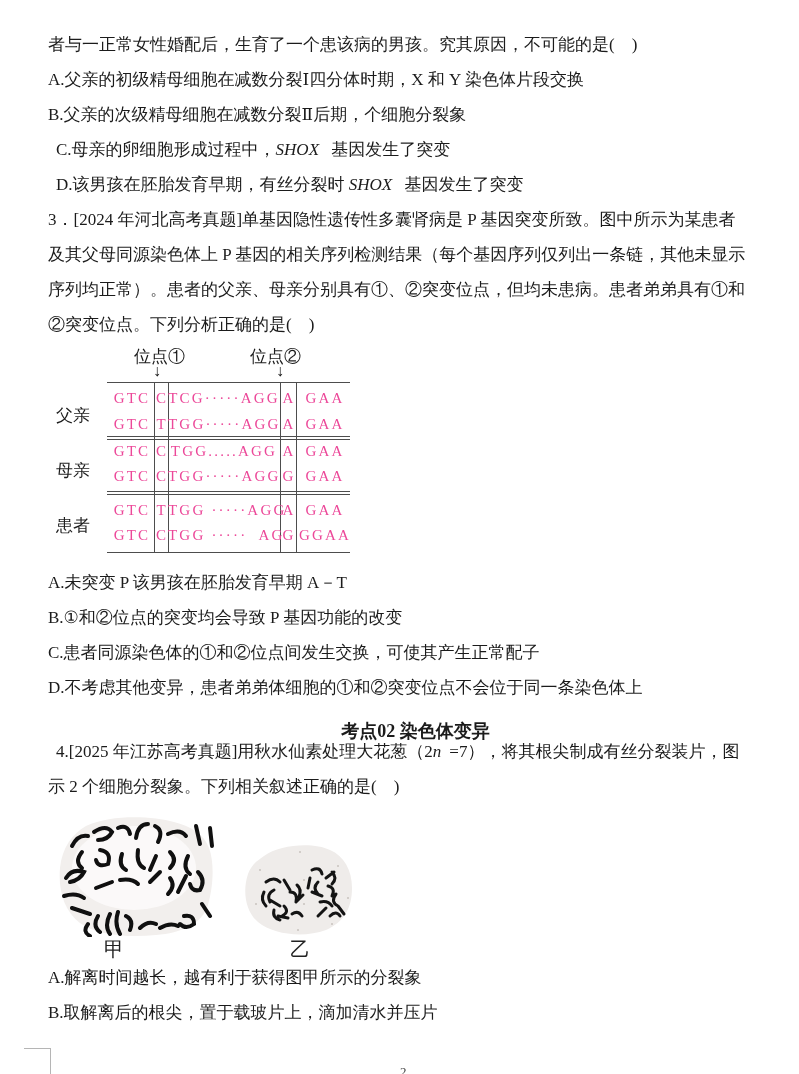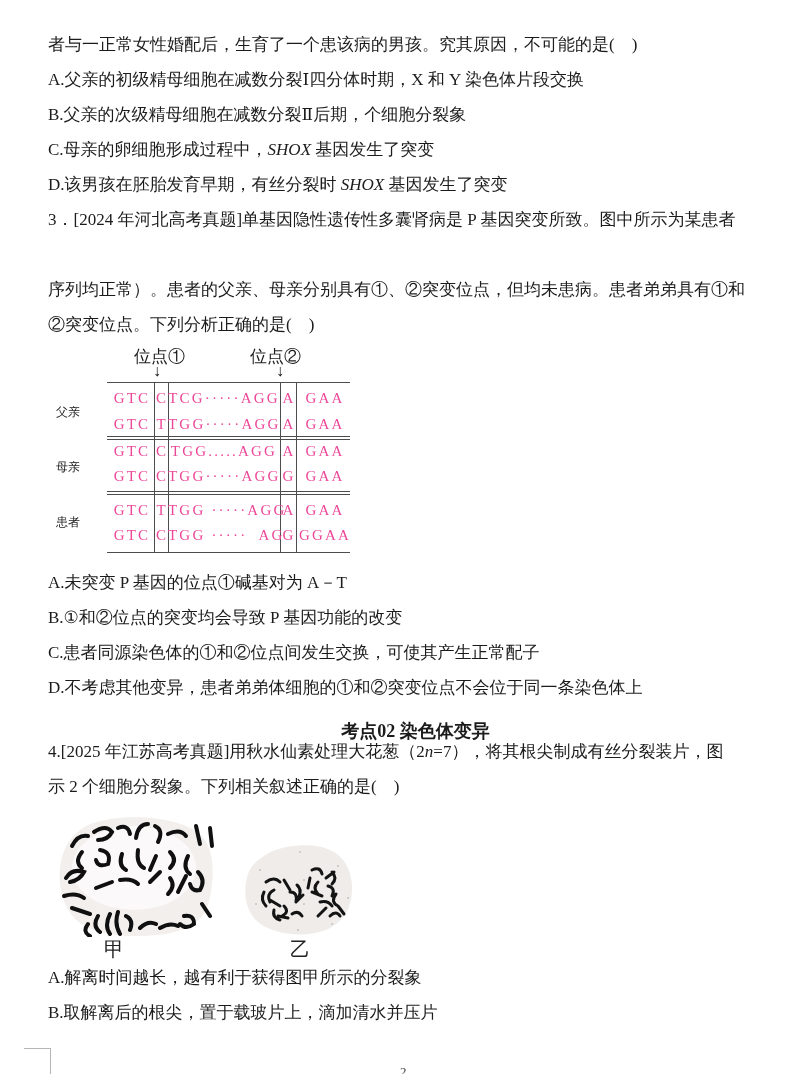--- a/index.html
+++ b/index.html
@@ -8,34 +8,34 @@
     width:799px;height:1074px;
     background:#ffffff;
     overflow:hidden;
     font-family:"Liberation Serif","DejaVu Serif",serif;
     color:#1b1b1b;
   }
   .ln{
     position:absolute;left:48px;margin:0;
     font-size:17px;line-height:23px;white-space:pre;
   }
-  .ln .seg{font-style:normal;}
+  .ln .seg{font-style:normal;margin-left:8px;}
   .gene{font-style:italic;}
   .heading{
     position:absolute;left:0;width:799px;text-align:center;
     font-weight:bold;font-size:18px;margin:16px;white-space:pre;
   }
   
   .diagram{position:absolute;left:0;top:345px;width:799px;height:216px;padding-left:19px;}
   .site-label{position:absolute;top:0;font-size:17px;white-space:pre;}
   .arrow-glyph{position:absolute;font-size:16px;line-height:16px;color:#111;}
   .hline{position:absolute;left:107px;width:243px;height:0;border-top:1.5px solid #4d4d4d;}
   .hline.mid{height:2px;border-top:1px solid #4d4d4d;border-bottom:1px solid #4d4d4d;}
   .vline{position:absolute;top:37px;height:170px;width:0;border-left:1.2px solid #4d4d4d;}
-  .glabel{position:absolute;left:56px;font-size:12px;white-space:pre;}
+  .glabel{position:absolute;left:56px;font-size:17px;white-space:pre;}
   .seq{position:absolute;left:110px;display:flex;font-size:15px;color:#ec4899;}
   .seq span{display:block;text-align:center;letter-spacing:2.2px;white-space:pre;}
   .s1{width:44px;}
   .sb1{width:14px;letter-spacing:0 !important;}
   .s2{width:112px;}
   .sb2{width:16px;letter-spacing:0 !important;}
   .s3{width:54px;text-align:left;padding-left:2px;}
   
   .figures{position:absolute;left:0;top:810px;width:799px;height:152px;}
   .figsvg{position:absolute;}
@@ -52,20 +52,21 @@
 
 <div class="page">
 
   <p class="ln" style="top:33px">者与一正常女性婚配后，生育了一个患该病的男孩。究其原因，不可能的是(　)</p>
   <p class="ln" style="top:68px">A.父亲的初级精母细胞在减数分裂Ⅰ四分体时期，X 和 Y 染色体片段交换</p>
   <p class="ln" style="top:103px">B.父亲的次级精母细胞在减数分裂Ⅱ后期，个细胞分裂象</p>
   <p class="ln" style="top:138px"><span class="seg">C.母亲的卵细胞形成过程中，</span><span class="gene">SHOX</span><span class="seg"> 基因发生了突变</span></p>
   <p class="ln" style="top:173px"><span class="seg">D.该男孩在胚胎发育早期，有丝分裂时 </span><span class="gene">SHOX</span><span class="seg"> 基因发生了突变</span></p>
 
   <p class="ln" style="top:208px">3．[2024 年河北高考真题]单基因隐性遗传性多囊肾病是 P 基因突变所致。图中所示为某患者</p>
+  <p class="ln" style="top:243px">及其父母同源染色体上 P 基因的相关序列检测结果（每个基因序列仅列出一条链，其他未显示</p>
   <p class="ln" style="top:278px">序列均正常）。患者的父亲、母亲分别具有①、②突变位点，但均未患病。患者弟弟具有①和</p>
   <p class="ln" style="top:313px">②突变位点。下列分析正确的是(　)</p>
 
   <div class="diagram">
     <div class="site-label" style="left:134px">位点①</div>
     <div class="site-label" style="left:250px">位点②</div>
     <div class="arrow-glyph" style="left:153px;top:18px">↓</div>
     <div class="arrow-glyph" style="left:276px;top:18px">↓</div>
 
     <div class="hline" style="top:37px"></div>
@@ -119,21 +120,21 @@
     </div>
     <div class="seq" style="top:182px">
       <span class="s1">GTC</span>
         <span class="sb1">C</span>
         <span class="s2">TGG ·····  AG</span>
         <span class="sb2">G</span>
         <span class="s3">GGAA</span>
     </div>
   </div>
 
-  <p class="ln" style="top:571px">A.未突变 P 基因的位点①碱基对为 A－T</p>
+  <p class="ln" style="top:571px">A.未突变 P 该男孩在胚胎发育早期 A－T</p>
   <p class="ln" style="top:606px">B.①和②位点的突变均会导致 P 基因功能的改变</p>
   <p class="ln" style="top:641px">C.患者同源染色体的①和②位点间发生交换，可使其产生正常配子</p>
   <p class="ln" style="top:676px">D.不考虑其他变异，患者弟弟体细胞的①和②突变位点不会位于同一条染色体上</p>
 
   <p class="heading" style="top:703px">考点02 染色体变异</p>
 
   <p class="ln" style="top:740px"><span class="seg">4.[2025 年江苏高考真题]用秋水仙素处理大花葱（2</span><span class="gene">n</span><span class="seg">=7），将其根尖制成有丝分裂装片，图</span></p>
   <p class="ln" style="top:775px">示 2 个细胞分裂象。下列相关叙述正确的是(　)</p>
 
   <div class="figures">

